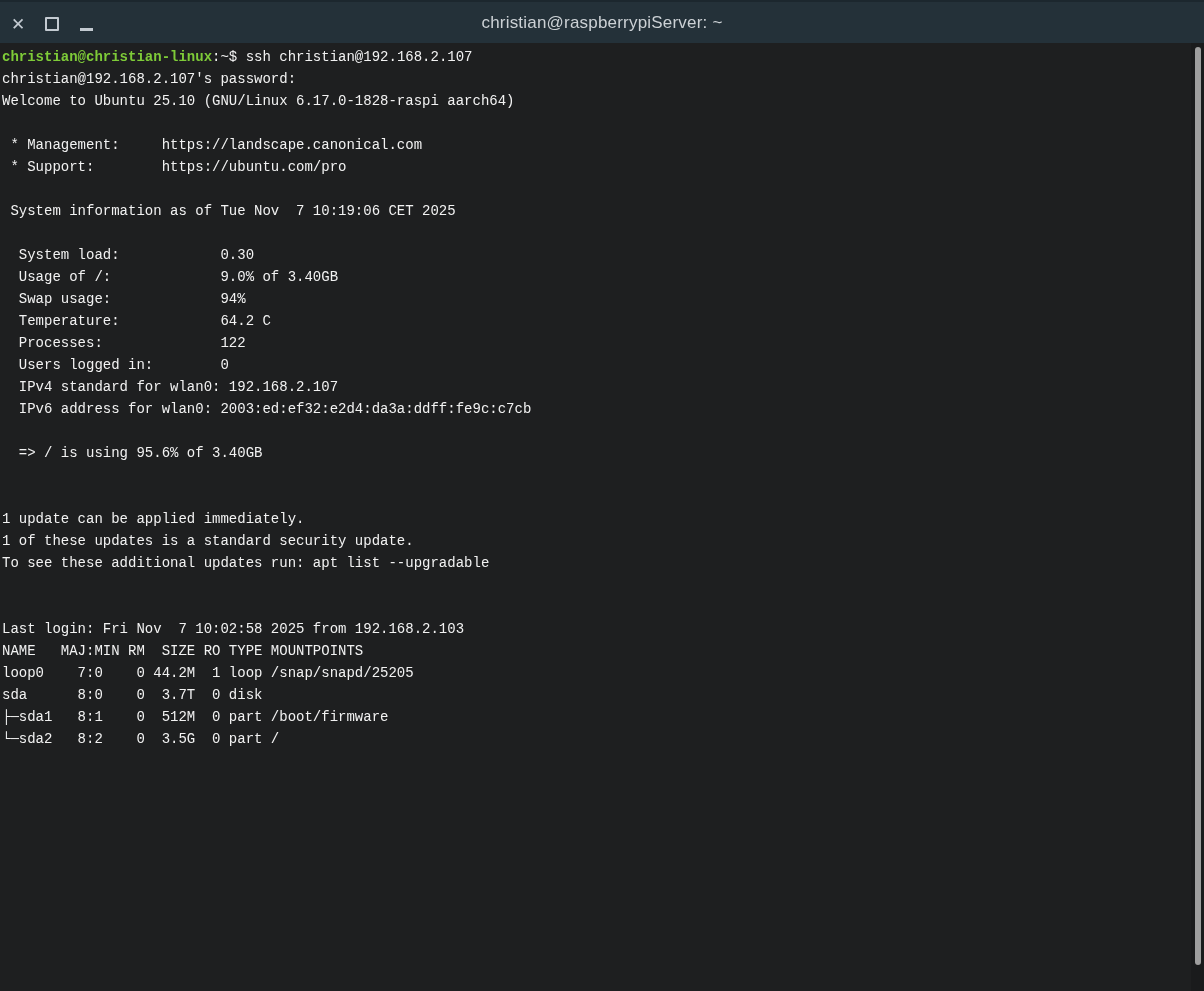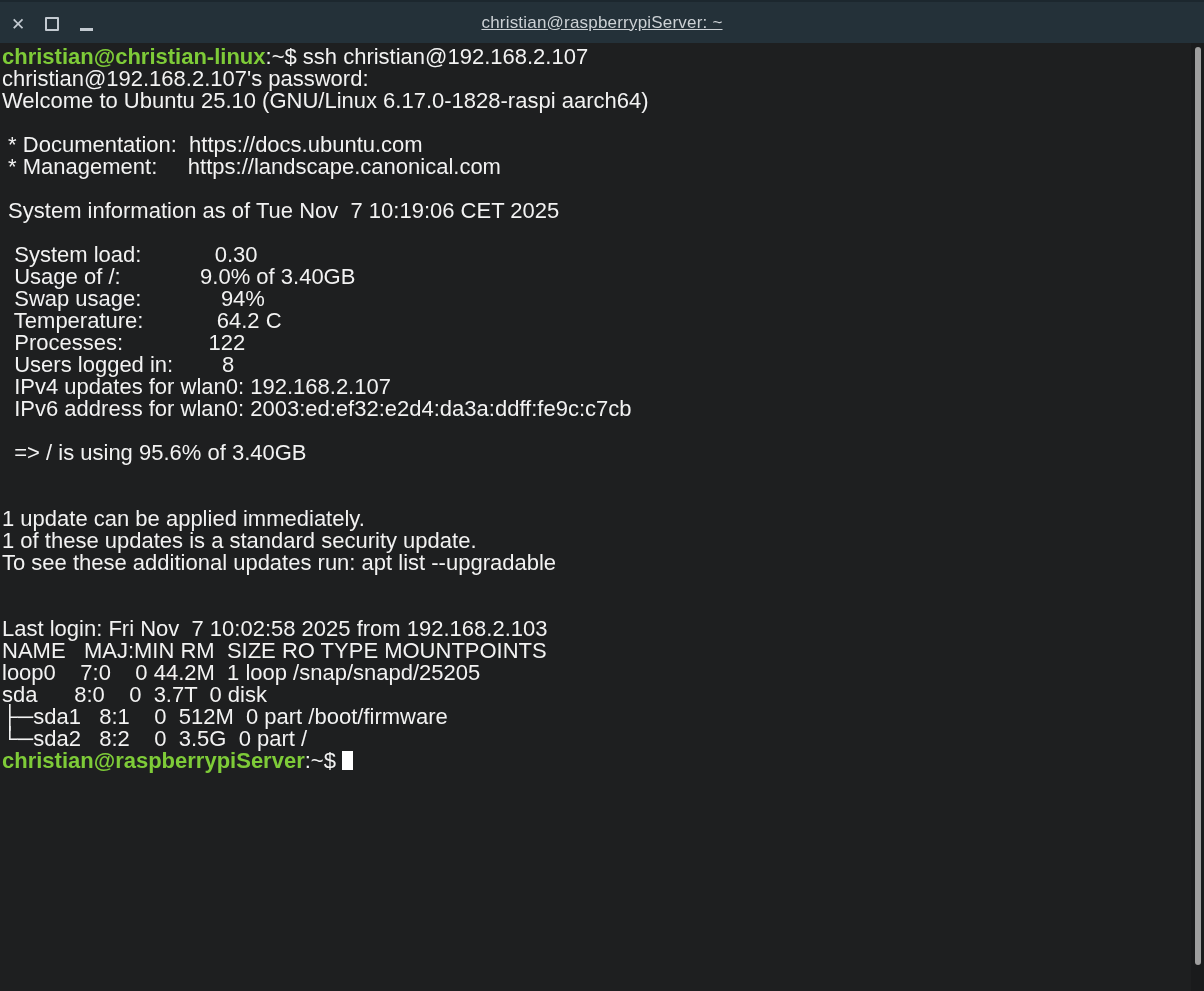--- a/index.html
+++ b/index.html
@@ -22,28 +22,28 @@
   }
   .win-btn.close{left:5px;font-size:17px;font-weight:bold;
     font-family:"DejaVu Sans", sans-serif;}
   .win-btn.maximize{left:39px;}
   .win-btn.minimize{left:73px;}
   .maximize-glyph{width:10px;height:10px;border:2px solid #c3cad1;border-radius:1px;}
   .minimize-glyph{width:13px;height:3px;background:#c3cad1;margin-top:11px;}
   .title-text{
     position:absolute;left:0;right:0;top:0;height:41px;
     display:flex;align-items:center;justify-content:center;
-    color:#ccd1d5;font-size:17px;letter-spacing:0.2px;text-decoration:underline;
+    color:#ccd1d5;font-size:17px;letter-spacing:0.2px;
   }
   
   .terminal{
     position:absolute;top:43px;left:0;right:0;bottom:0;
     padding:3px 0 16px 2px;box-sizing:border-box;
-    font-family:Liberation Sans, sans-serif;
-    font-size:22px;line-height:22px;
+    font-family:Liberation Mono, monospace;
+    font-size:14px;line-height:22px;
     color:#f2f2f2;
     cursor:text;
   }
   .line{height:22px;white-space:pre;}
   .g{color:var(--prompt-green,#7ecb38);font-weight:bold;}
   .cursor{
     display:inline-block;width:11px;height:19px;
     background:#ffffff;vertical-align:middle;margin-top:-3px;
   }
   
@@ -70,46 +70,45 @@
     <span class="minimize-glyph"></span>
   </button>
   <div class="title-text">christian@raspberrypiServer: ~</div>
 </div>
 
 <div class="terminal">
     <div class="line"><span class="g">christian@christian-linux</span><span>:~$ ssh christian@192.168.2.107</span></div>
     <div class="line"><span>christian@192.168.2.107's password: </span></div>
     <div class="line"><span>Welcome to Ubuntu 25.10 (GNU/Linux 6.17.0-1828-raspi aarch64)</span></div>
     <div class="line"><span></span></div>
-    <div class="line"><span> * Documentation:  https://docs.ubuntu.com</span></div>
     <div class="line"><span> * Management:     https://landscape.canonical.com</span></div>
+    <div class="line"><span> * Support:        https://ubuntu.com/pro</span></div>
     <div class="line"><span></span></div>
     <div class="line"><span> System information as of Tue Nov  7 10:19:06 CET 2025</span></div>
     <div class="line"><span></span></div>
     <div class="line"><span>  System load:            0.30</span></div>
     <div class="line"><span>  Usage of /:             9.0% of 3.40GB</span></div>
     <div class="line"><span>  Swap usage:             94%</span></div>
     <div class="line"><span>  Temperature:            64.2 C</span></div>
     <div class="line"><span>  Processes:              122</span></div>
-    <div class="line"><span>  Users logged in:        8</span></div>
-    <div class="line"><span>  IPv4 updates for wlan0: 192.168.2.107</span></div>
+    <div class="line"><span>  Users logged in:        0</span></div>
+    <div class="line"><span>  IPv4 standard for wlan0: 192.168.2.107</span></div>
     <div class="line"><span>  IPv6 address for wlan0: 2003:ed:ef32:e2d4:da3a:ddff:fe9c:c7cb</span></div>
     <div class="line"><span></span></div>
     <div class="line"><span>  =&gt; / is using 95.6% of 3.40GB</span></div>
     <div class="line"><span></span></div>
     <div class="line"><span></span></div>
     <div class="line"><span>1 update can be applied immediately.</span></div>
     <div class="line"><span>1 of these updates is a standard security update.</span></div>
     <div class="line"><span>To see these additional updates run: apt list --upgradable</span></div>
     <div class="line"><span></span></div>
     <div class="line"><span></span></div>
     <div class="line"><span>Last login: Fri Nov  7 10:02:58 2025 from 192.168.2.103</span></div>
     <div class="line"><span>NAME   MAJ:MIN RM  SIZE RO TYPE MOUNTPOINTS</span></div>
     <div class="line"><span>loop0    7:0    0 44.2M  1 loop /snap/snapd/25205</span></div>
     <div class="line"><span>sda      8:0    0  3.7T  0 disk </span></div>
     <div class="line"><span>├─sda1   8:1    0  512M  0 part /boot/firmware</span></div>
     <div class="line"><span>└─sda2   8:2    0  3.5G  0 part /</span></div>
-    <div class="line"><span class="g">christian@raspberrypiServer</span><span>:~$ </span><span class="cursor"></span></div>
   </div>
 
 <div class="scrollbar">
   <div class="scrollbar-thumb"></div>
 </div>
 
 </body></html>

